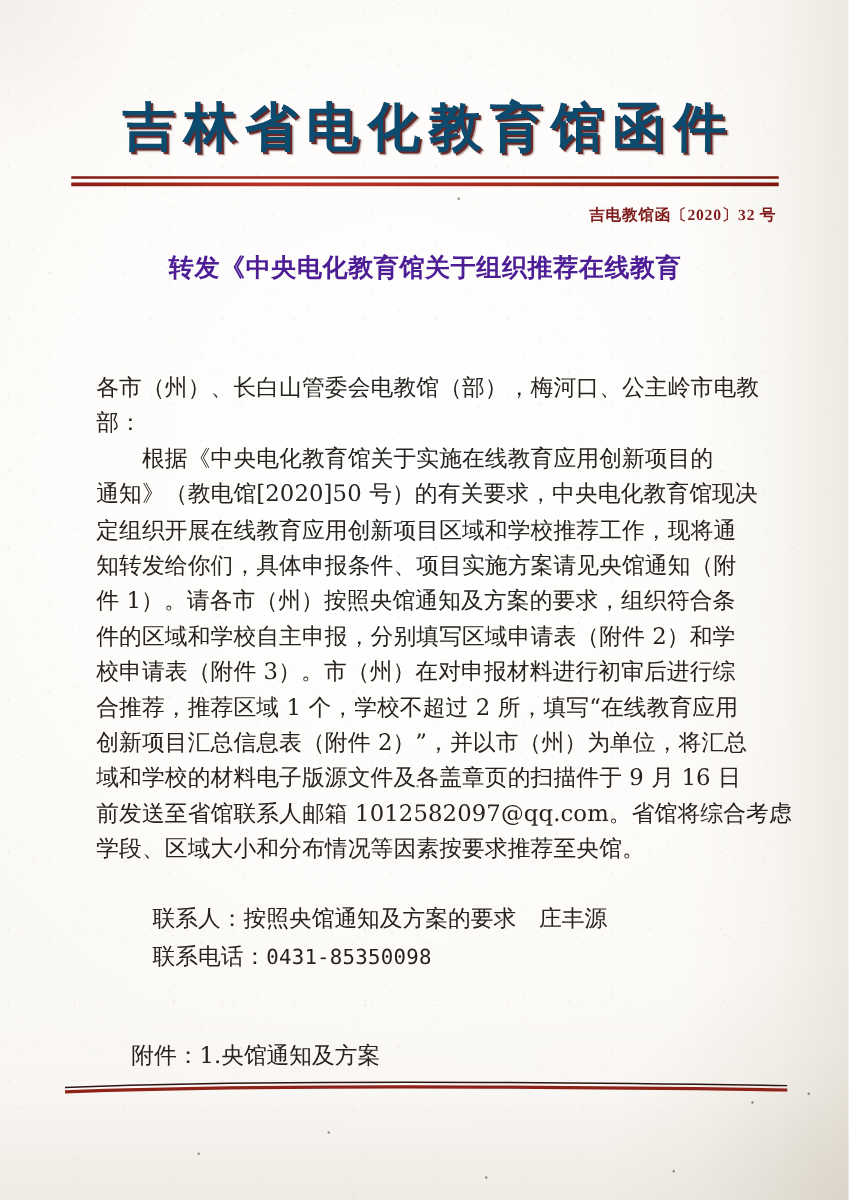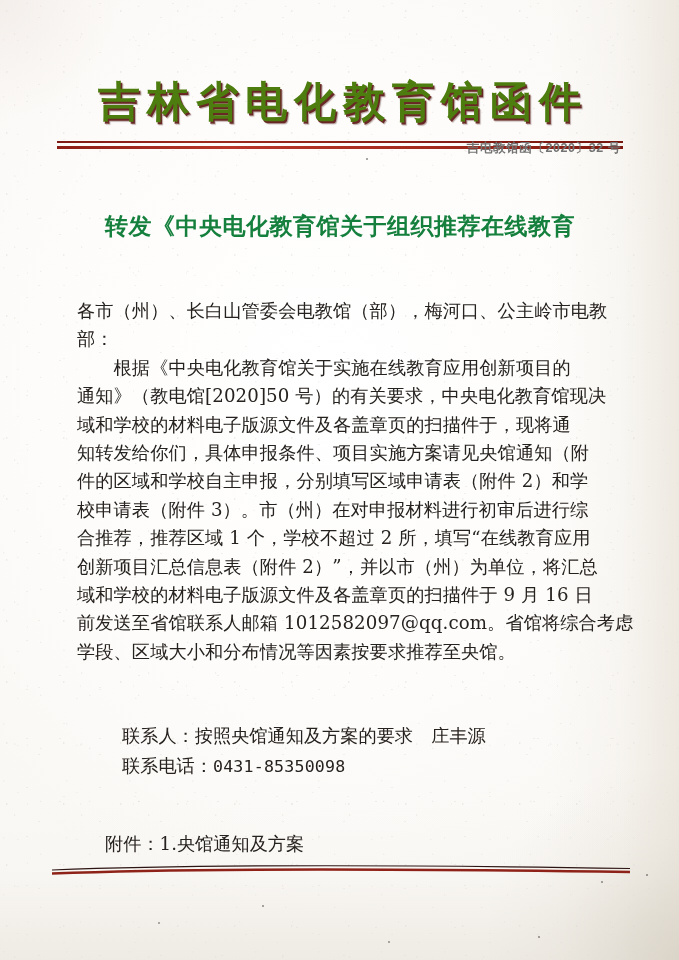--- a/index.html
+++ b/index.html
@@ -83,21 +83,21 @@
     position: absolute;
     left: 0; top: 74px;
     width: 679px;
     text-align: center;
   }
   .letterhead-title {
     font-family: "DejaVu Serif", "Liberation Serif", serif;
     font-weight: bold;
     font-size: 42px;
     letter-spacing: 7px;
-    color: #4d7c0f;
+    color: #0c4a6e;
     text-shadow:
       1.5px 1.5px 0 rgba(90,18,14,0.85),
       2.5px 2.5px 1px rgba(60,12,10,0.35);
     white-space: nowrap;
     padding-left: 7px;
   }
 
   
   .rule-top {
     position: absolute;
@@ -116,43 +116,42 @@
     position: absolute;
     left: 0; top: 5px;
     width: 100%; height: 3px;
     background: linear-gradient(to right, #8a1d15 0%, #b83528 30%, #a32a1d 65%, #7d180f 100%);
   }
 
   
   .doc-number {
     position: absolute;
     right: 58px;
-    top: 140px;
-    font-family: Liberation Sans, sans-serif;
+    top: 164px;
+    font-family: Liberation Serif, serif;
     font-size: 12.5px;
     font-weight: 600;
-    color: #737373;
+    color: #7f1d1d;
     letter-spacing: 0.6px;
     white-space: nowrap;
   }
 
   
   .doc-title {
     position: absolute;
     left: 78px;
     top: 195px;
     width: 524px;
     text-align: center;
     font-family: "DejaVu Serif", "Liberation Serif", serif;
     font-weight: bold;
-    font-size: 23px;
+    font-size: 20px;
     line-height: 38px;
     letter-spacing: 0.5px;
-    color: #15803d;
-    margin-top: 12px;
+    color: #4c1d95;
   }
   .doc-title .ln { display: block; white-space: nowrap; }
   .doc-title .ln2 { letter-spacing: 0.5px; }
 
   
   .body-block {
     position: absolute;
     left: 77px;
     top: 297px;
     width: 510px;
@@ -241,22 +240,23 @@
     <span class="ln">转发《中央电化教育馆关于组织推荐在线教育</span>
   </div>
 
   <div class="body-block">
 
     <div class="line">各市（州）、长白山管委会电教馆（部），梅河口、公主岭市电教</div>
     <div class="line">部：</div>
 
     <div class="line">　　根据《中央电化教育馆关于实施在线教育应用创新项目的</div>
     <div class="line">通知》（教电馆[2020]50 号）的有关要求，中央电化教育馆现决</div>
-    <div class="line">域和学校的材料电子版源文件及各盖章页的扫描件于，现将通</div>
+    <div class="line">定组织开展在线教育应用创新项目区域和学校推荐工作，现将通</div>
     <div class="line">知转发给你们，具体申报条件、项目实施方案请见央馆通知（附</div>
+    <div class="line">件 1）。请各市（州）按照央馆通知及方案的要求，组织符合条</div>
     <div class="line">件的区域和学校自主申报，分别填写区域申请表（附件 2）和学</div>
     <div class="line">校申请表（附件 3）。市（州）在对申报材料进行初审后进行综</div>
     <div class="line">合推荐，推荐区域 1 个，学校不超过 2 所，填写“在线教育应用</div>
     <div class="line">创新项目汇总信息表（附件 2）”，并以市（州）为单位，将汇总</div>
     <div class="line">域和学校的材料电子版源文件及各盖章页的扫描件于 9 月 16 日</div>
     <div class="line">前发送至省馆联系人邮箱 1012582097@qq.com。省馆将综合考虑</div>
     <div class="line">学段、区域大小和分布情况等因素按要求推荐至央馆。</div>
 
   </div>
 

